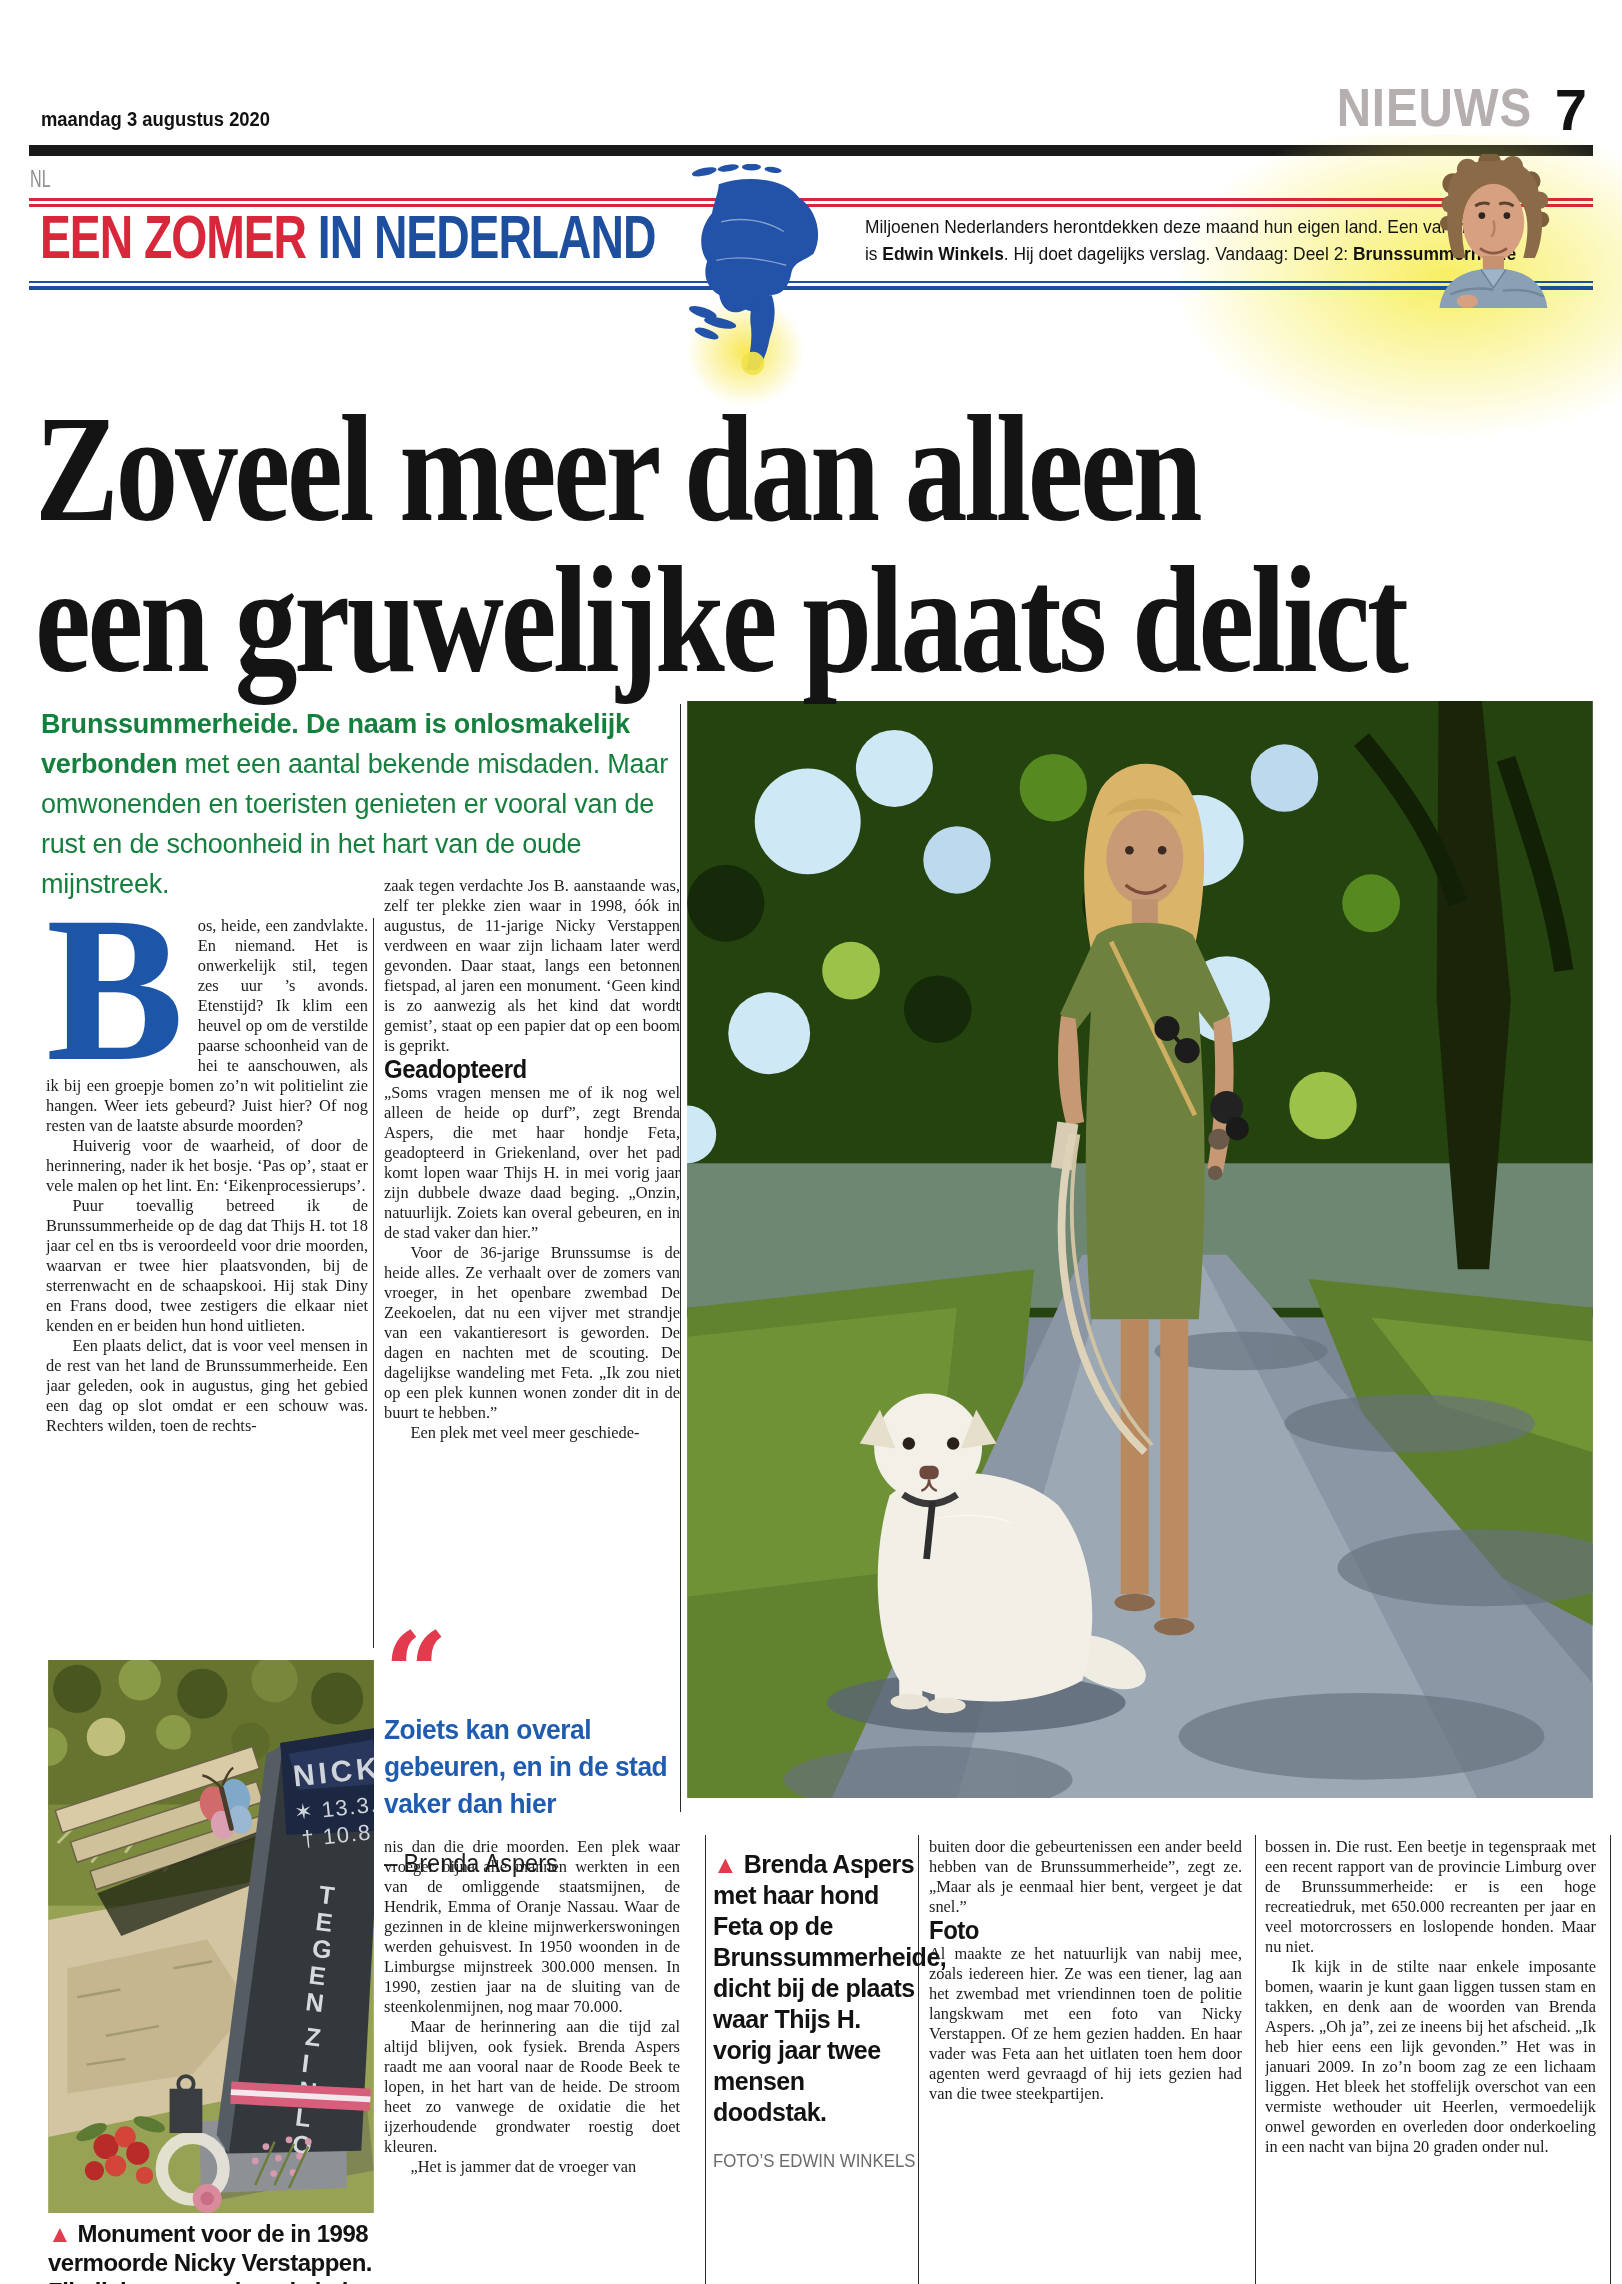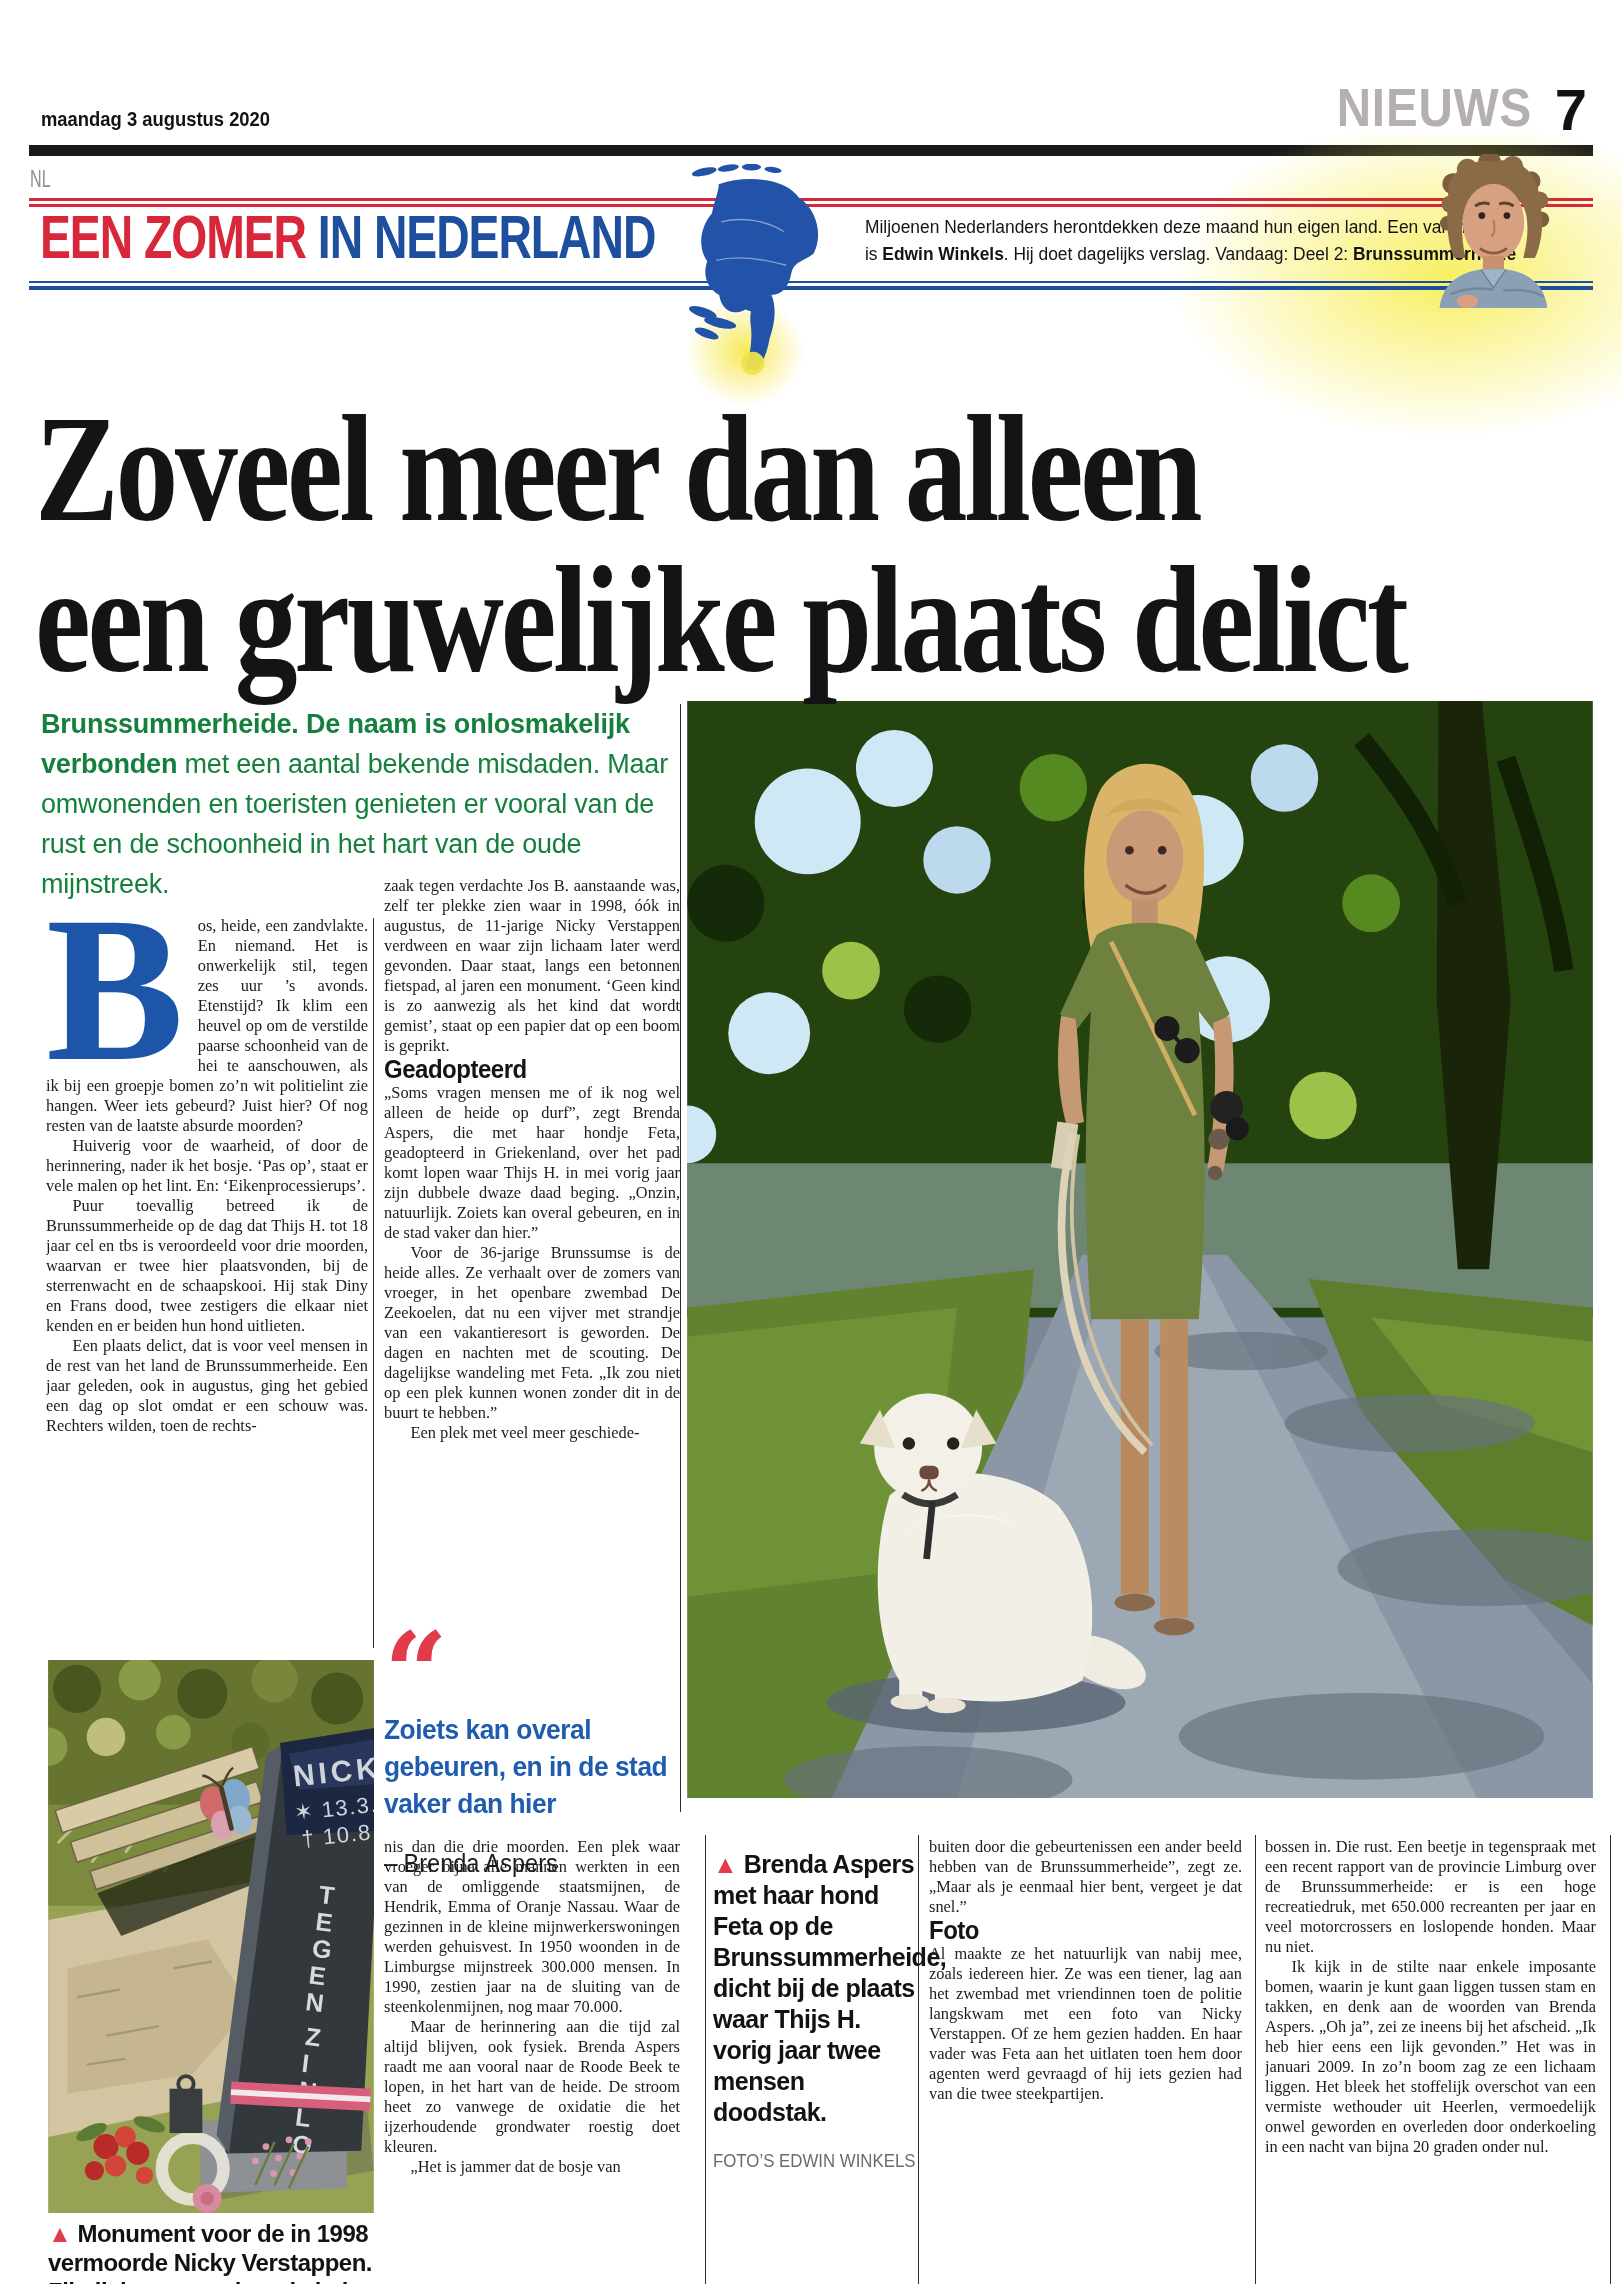--- a/index.html
+++ b/index.html
@@ -360,21 +360,21 @@
     <div class="cap-credit">FOTO’S EDWIN WINKELS</div>
   </div>
 
   <div class="abs caption cap-monument">
     <span class="tri">▲ </span><span>Monument voor de in 1998 vermoorde Nicky Verstappen. Zijn lichaam werd op de hei gevonden.</span>
   </div>
 
   <div class="abs body-col serif" style="left:384px;top:1837px;width:296px;height:447px;">
     <p>nis dan die drie moorden. Een plek waar vroeger bijna alle mannen werkten in een van de omliggende staatsmijnen, de Hendrik, Emma of Oranje Nassau. Waar de gezinnen in de kleine mijnwerkerswoningen werden gehuisvest. In 1950 woonden in de Limburgse mijnstreek 300.000 mensen. In 1990, zestien jaar na de sluiting van de steenkolenmijnen, nog maar 70.000.</p>
     <p class="indent">Maar de herinnering aan die tijd zal altijd blijven, ook fysiek. Brenda Aspers raadt me aan vooral naar de Roode Beek te lopen, in het hart van de heide. De stroom heet zo vanwege de oxidatie die het ijzerhoudende grondwater roestig doet kleuren.</p>
-    <p class="indent">„Het is jammer dat de bosje van</p>
+    <p class="indent">„Het is jammer dat de vroeger van</p>
   </div>
 
   <div class="abs body-col serif" style="left:929px;top:1837px;width:313px;height:447px;">
     <p>buiten door die gebeurtenissen een ander beeld hebben van de Brunssummerheide”, zegt ze. „Maar als je eenmaal hier bent, vergeet je dat snel.”</p>
     <p class="subhead">Foto</p>
     <p>Al maakte ze het natuurlijk van nabij mee, zoals iedereen hier. Ze was een tiener, lag aan het zwembad met vriendinnen toen de politie langskwam met een foto van Nicky Verstappen. Of ze hem gezien hadden. En haar vader was Feta aan het uitlaten toen hem door agenten werd gevraagd of hij iets gezien had van die twee steekpartijen.</p>
   </div>
 
   <div class="abs body-col serif" style="left:1265px;top:1837px;width:331px;height:447px;">
     <p>bossen in. Die rust. Een beetje in tegenspraak met een recent rapport van de provincie Limburg over de Brunssummerheide: er is een hoge recreatiedruk, met 650.000 recreanten per jaar en veel motorcrossers en loslopende honden. Maar nu niet.</p>

